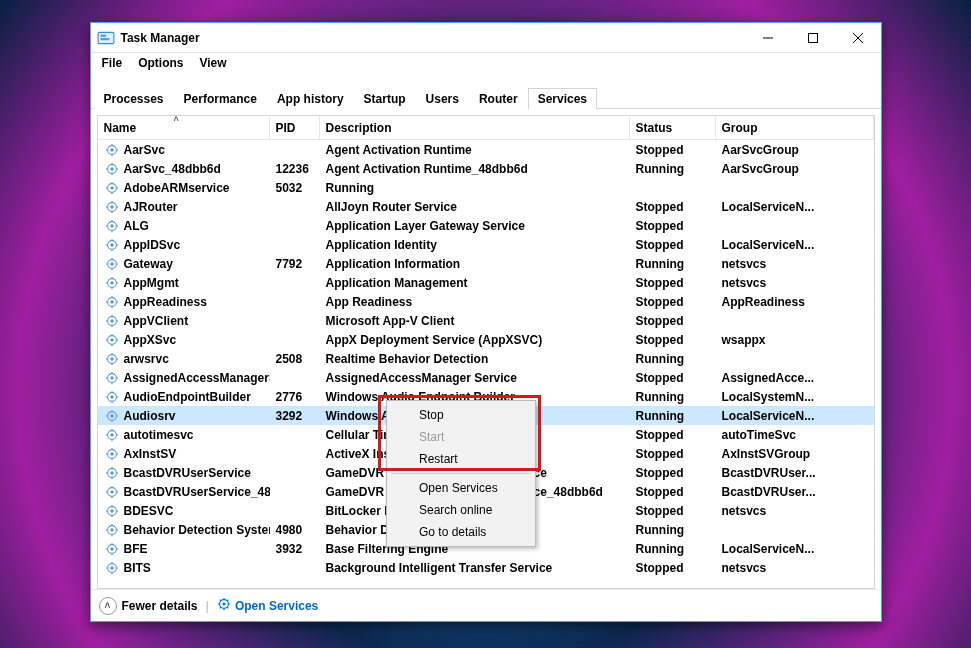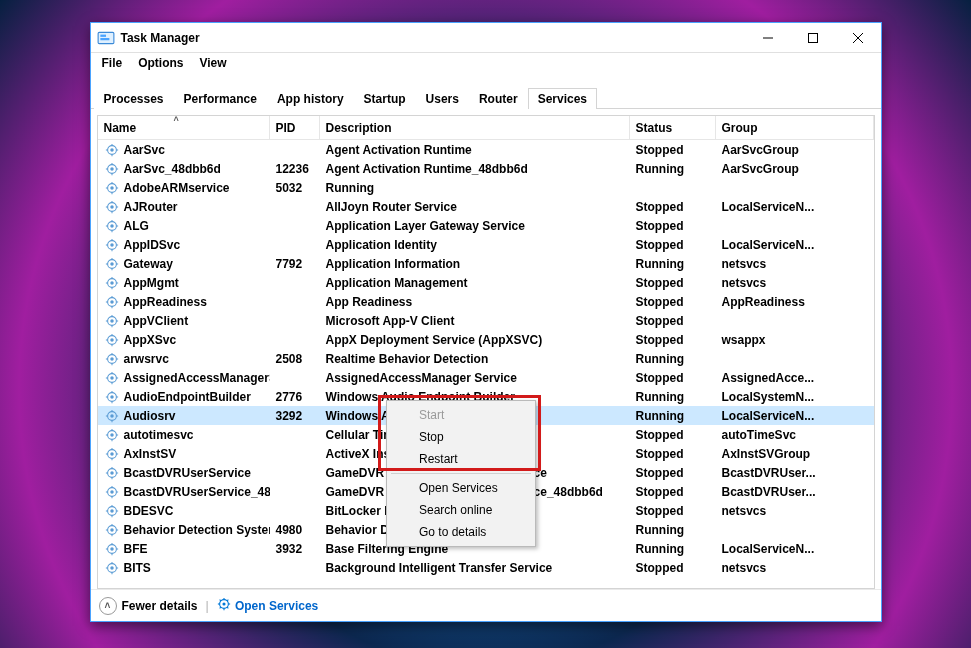--- a/index.html
+++ b/index.html
@@ -630,22 +630,22 @@
             </g>
           </svg>
       </span>
       <span>Open Services</span>
     </div>
   </div>
 
 </div>
 
 <div class="ctxmenu" id="ctxmenu">
+    <div class="ctxitem">Stop</div>
     <div class="ctxitem disabled">Start</div>
-    <div class="ctxitem">Stop</div>
     <div class="ctxitem">Restart</div>
     <div class="ctxsep"></div>
     <div class="ctxitem">Open Services</div>
     <div class="ctxitem">Search online</div>
     <div class="ctxitem">Go to details</div>
   </div>
 
 <div class="redbox"></div>
 
 </body></html>

